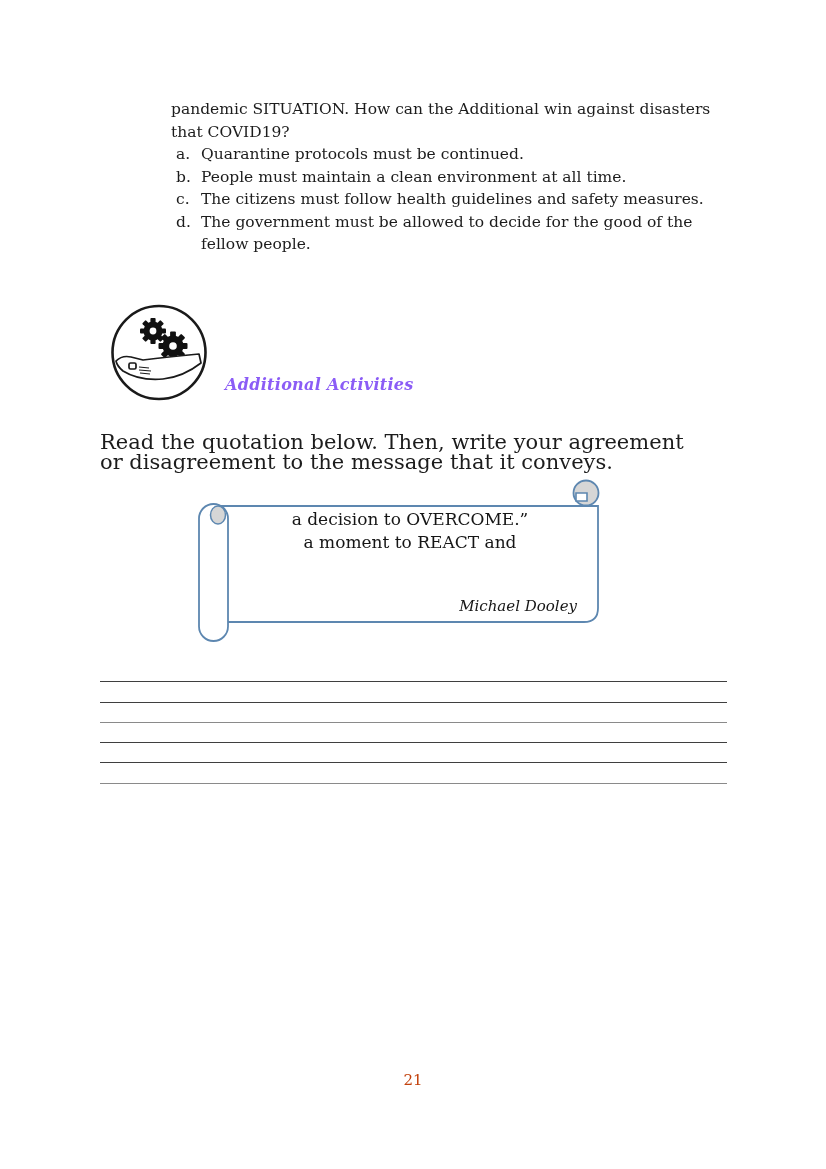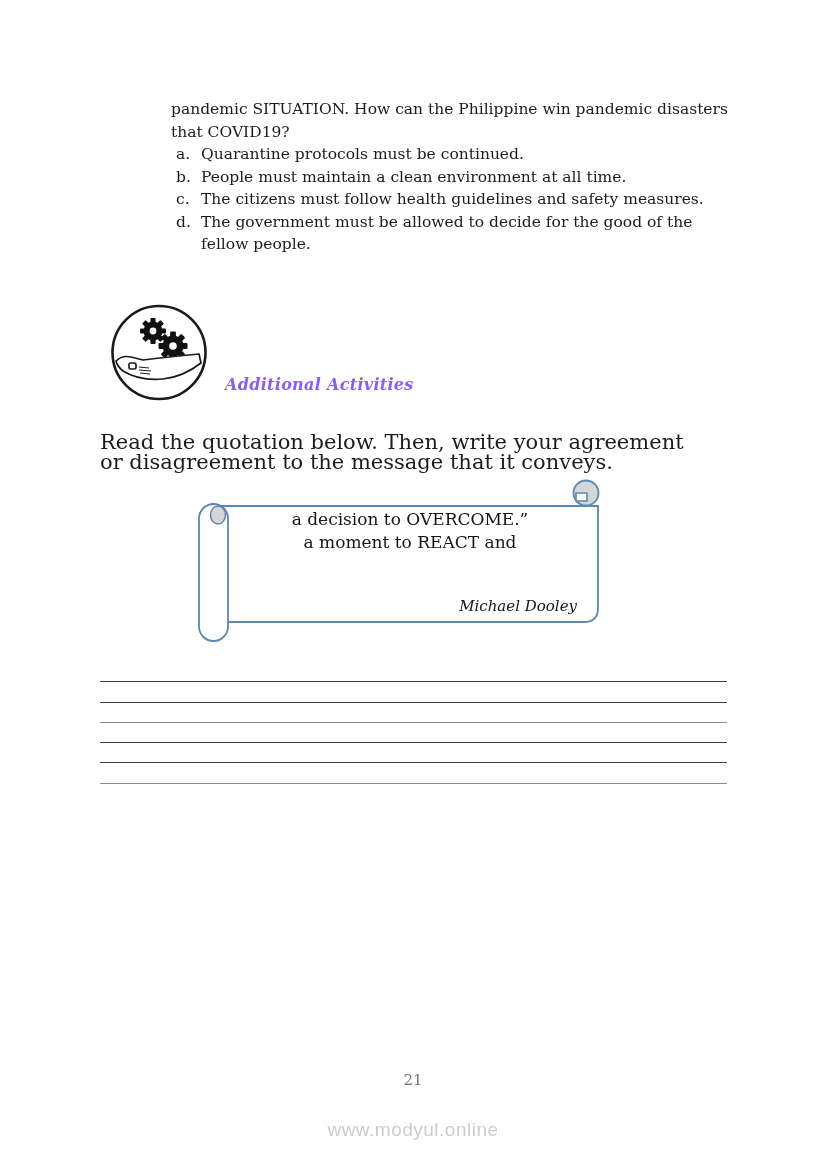--- a/index.html
+++ b/index.html
@@ -35,34 +35,34 @@
   .quote-author{
     position:absolute;left:243px;top:597px;width:334px;
     text-align:right;font-style:italic;font-size:15px;color:#161616;
   }
   
   .writing-lines{position:absolute;left:100px;top:662px;width:627px;}
   .writing-line{height:19.3px;border-bottom:1px solid #3f3f3f;}
   .writing-line:nth-child(3),
   .writing-line:nth-child(6){border-bottom-color:#8a8a8a;}
   
-  .page-number{position:absolute;left:0;top:1071px;width:100%;text-align:center;font-size:15px;color:#737373;}
+  .page-number{position:absolute;left:0;top:1071px;width:100%;text-align:center;font-size:15px;color:#c2410c;}
   .watermark{
     position:absolute;left:0;top:1119px;width:100%;text-align:center;
     font-family:"Liberation Sans","DejaVu Sans",sans-serif;
     font-size:19px;color:#cccccc;letter-spacing:0.5px;
   }
 </style>
 </head>
 <body>
 
 <div class="page">
 
   <div class="question">
-    <div>pandemic SITUATION. How can the Philippine win pandemic disasters</div>
+    <div>pandemic SITUATION. How can the Additional win against disasters</div>
     <div>that COVID19?</div>
   </div>
 
   <div class="options">
     <div class="option-row">
       <span class="option-letter">a.</span>
       <span class="option-text">Quarantine protocols must be continued.</span>
     </div>
     <div class="option-row">
       <span class="option-letter">b.</span>
@@ -132,15 +132,14 @@
   <div class="writing-lines">
       <div class="writing-line"></div>
       <div class="writing-line"></div>
       <div class="writing-line"></div>
       <div class="writing-line"></div>
       <div class="writing-line"></div>
       <div class="writing-line"></div>
     </div>
 
   <div class="page-number">21</div>
-  <div class="watermark">www.modyul.online</div>
 
 </div>
 
 </body></html>

